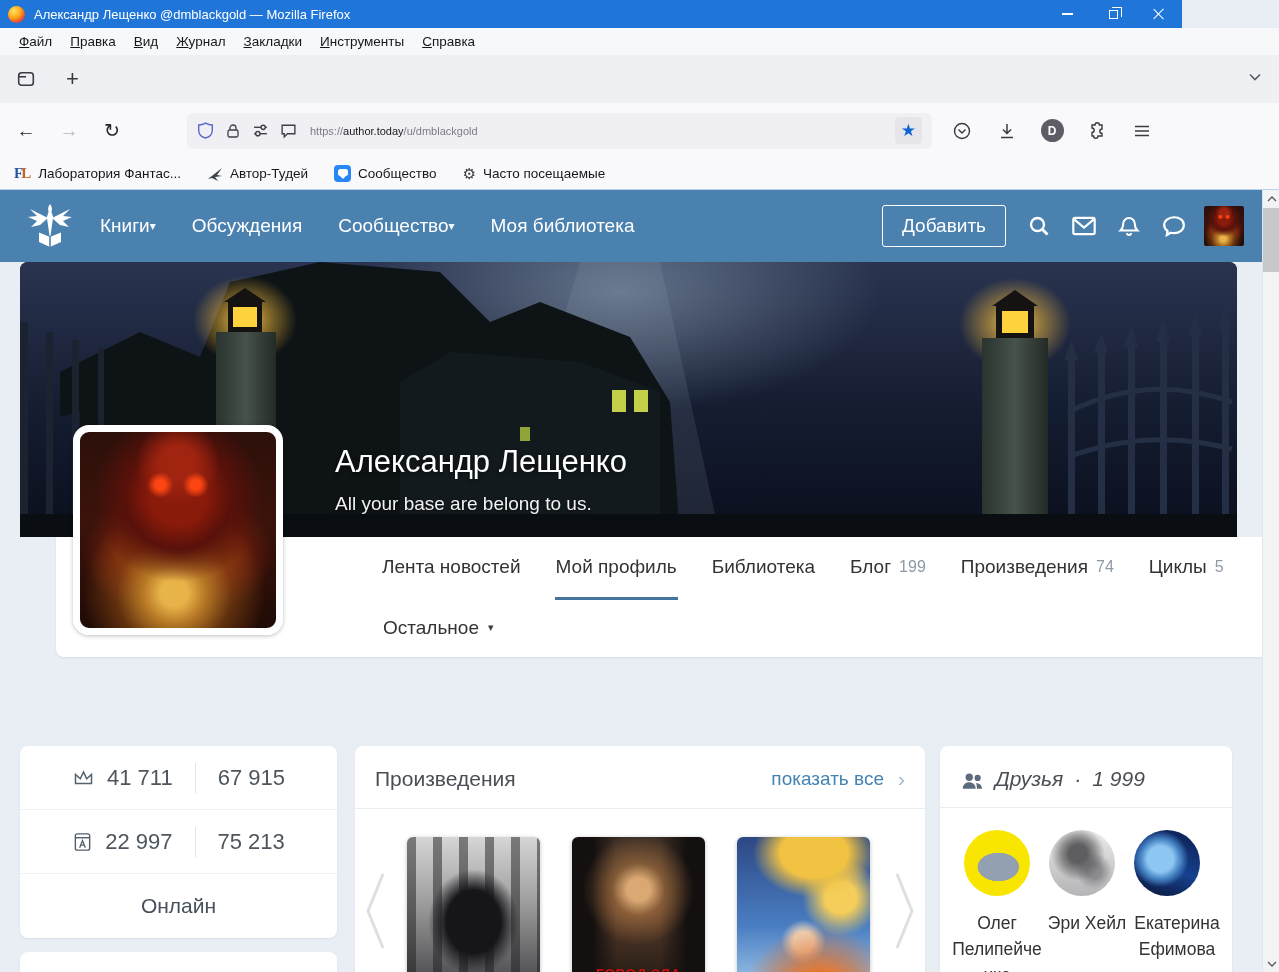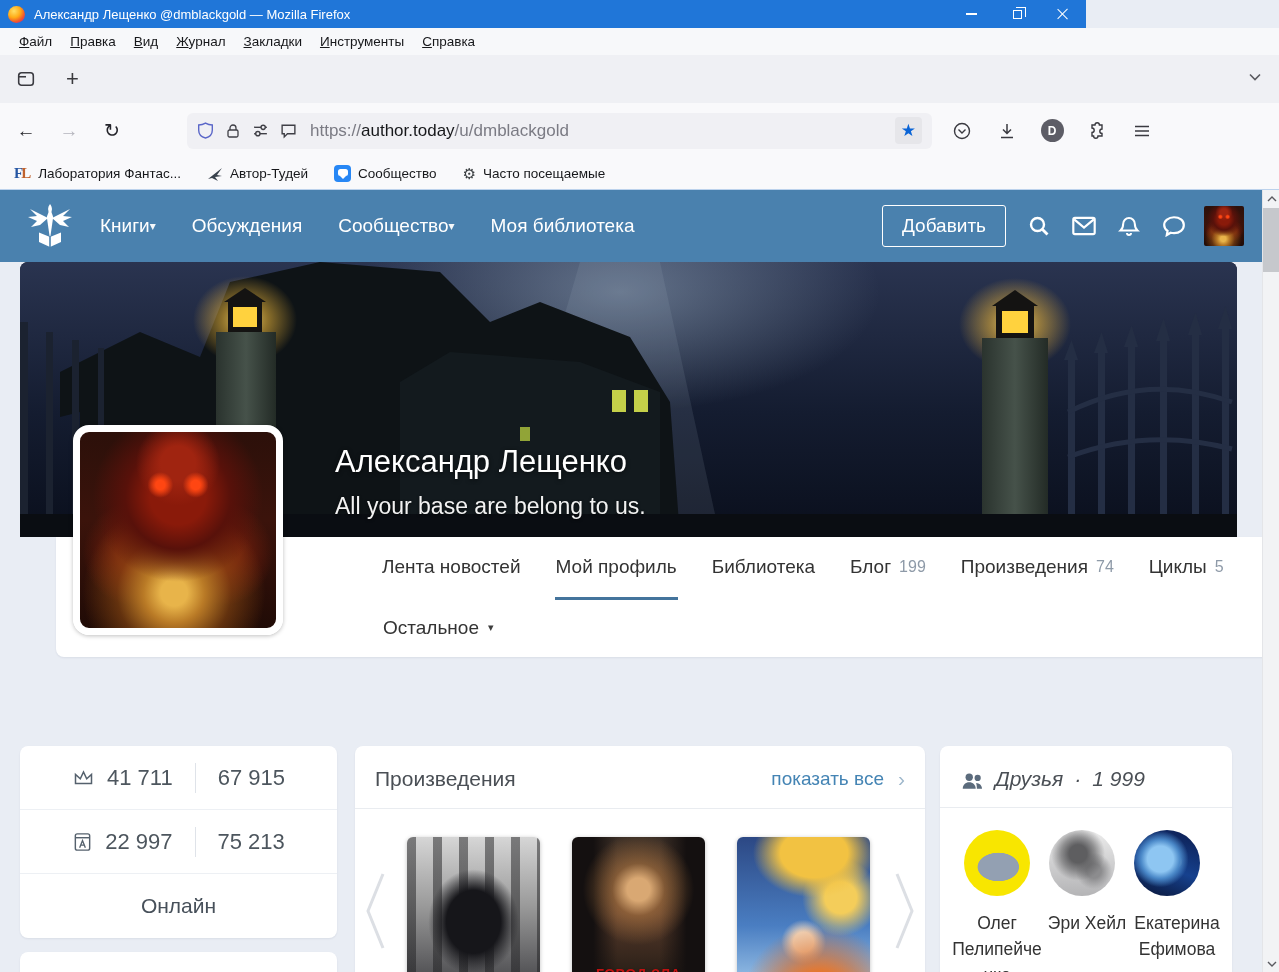--- a/index.html
+++ b/index.html
@@ -1,20 +1,20 @@
 <!DOCTYPE html>
 <html><head>
 <meta charset="utf-8">
 <style>
   * { box-sizing: border-box; margin:0; padding:0; }
   html,body { width:1279px; height:972px; overflow:hidden; }
   body { font-family:"Liberation Sans", sans-serif; background:#e9edf4; position:relative; }
 
   
-  .titlebar { position:absolute; top:0; left:0; width:1086px; height:28px; background:#2076d8;
+  .titlebar { position:absolute; top:0; left:0; width:1182px; height:28px; background:#2076d8;
               display:flex; align-items:center; color:#fff; }
   .ff-logo { width:17px; height:17px; border-radius:50%; margin:0 9px 0 8px;
              background: radial-gradient(circle at 35% 30%, #ffe066, #ffab16 40%, #f1572c 66%, #d6336c 82%, #8f2bd6); }
   .titlebar-text { font-size:13px; white-space:nowrap; }
   .win-controls { margin-left:auto; display:flex; height:100%; }
   .win-btn { width:46px; height:100%; display:flex; align-items:center; justify-content:center; }
   .min-glyph { width:11px; height:1.5px; background:#fff; }
   .restore-glyph { width:9px; height:9px; border:1.2px solid #fff; position:relative; }
   .restore-glyph::before { content:""; position:absolute; top:-4px; left:2.5px; width:9px; height:9px;
              border:1.2px solid #fff; border-left:none; border-bottom:none; }
@@ -42,21 +42,21 @@
 
   
   .navbar { position:absolute; top:103px; left:0; width:1279px; height:55px; background:#f9f9fb;
             display:flex; align-items:center; }
   .nav-btn { width:34px; height:34px; display:flex; align-items:center; justify-content:center;
              font-size:19px; color:#24242a; margin-left:9px; }
   .nav-btn.disabled { color:#b4b4bc; }
   .urlbar { margin-left:58px; width:745px; height:36px; background:#f0f0f4; border-radius:6px;
             display:flex; align-items:center; padding:0 10px; }
   .urlbar .ubicon { margin-right:11px; display:flex; }
-  .url-text { font-size:17px; margin-left:2px; white-space:nowrap; }
+  .url-text { font-size:11px; margin-left:2px; white-space:nowrap; }
   .url-dim { color:#7b7b84; } .url-host { color:#17181b; }
   .star-btn { margin-left:auto; font-size:17px; color:#0a64d6; padding:3px 6px; background:#e6e6ea; border-radius:4px; }
   .tb-right { display:flex; align-items:center; margin-left:14px; gap:13px; }
   .tb-btn { width:32px; height:32px; display:flex; align-items:center; justify-content:center; }
   .account-circle { width:23px; height:23px; border-radius:50%; background:#5d5d66; color:#fff;
                     font-size:12px; font-weight:bold; display:flex; align-items:center; justify-content:center; }
 
   
   .bookmarksbar { position:absolute; top:158px; left:0; width:1279px; height:32px; background:#f9f9fb;
                   border-bottom:1px solid #bcd2ec; display:flex; align-items:center; padding-left:14px; }
@@ -105,21 +105,21 @@
   .profile-card { position:relative; width:1217px; height:395px; }
   .banner { position:relative; width:1217px; height:275px; border-radius:8px 8px 0 0; overflow:hidden; background:#0d1420; }
   .banner svg { position:absolute; inset:0; }
   .whitebar { width:1217px; height:120px; background:#fff; border-radius:0 0 8px 8px; position:relative;
               box-shadow:0 1px 2px rgba(27,43,77,.08);margin-left:36px; }
 
   .big-avatar { position:absolute; left:53px; top:163px; width:210px; height:210px; border:7px solid #fff;
                 border-radius:16px; z-index:5; box-shadow:0 1px 4px rgba(0,0,0,.25); }
   .profile-name { position:absolute; left:315px; top:182px; font-size:31px; color:#fff; z-index:4;
                   text-shadow:0 1px 4px rgba(0,0,0,.65); }
-  .profile-tagline { position:absolute; left:315px; top:231px; font-size:23px; color:#f2f2f2; z-index:4;
+  .profile-tagline { position:absolute; left:315px; top:231px; font-size:19px; color:#f2f2f2; z-index:4;
                   text-shadow:0 1px 3px rgba(0,0,0,.65); }
 
   .ptabs { position:absolute; left:325px; top:0; height:63px; display:flex; align-items:stretch; gap:33px; }
   .ptab { display:flex; align-items:center; gap:8px; font-size:19px; color:#333; border-bottom:3px solid transparent; padding:0 1px; }
   .ptab.active { border-bottom-color:#44749c; }
   .ptab-count { font-size:16px; color:#8e9aa8; }
   .ptab-count:empty { display:none; }
   .ptabs2 { position:absolute; left:327px; top:63px; height:55px; display:flex; align-items:center; }
   .ptab2 { display:flex; align-items:center; gap:9px; font-size:19px; color:#333; }
   .ptab2 .caret { color:#333; font-size:11px; }

